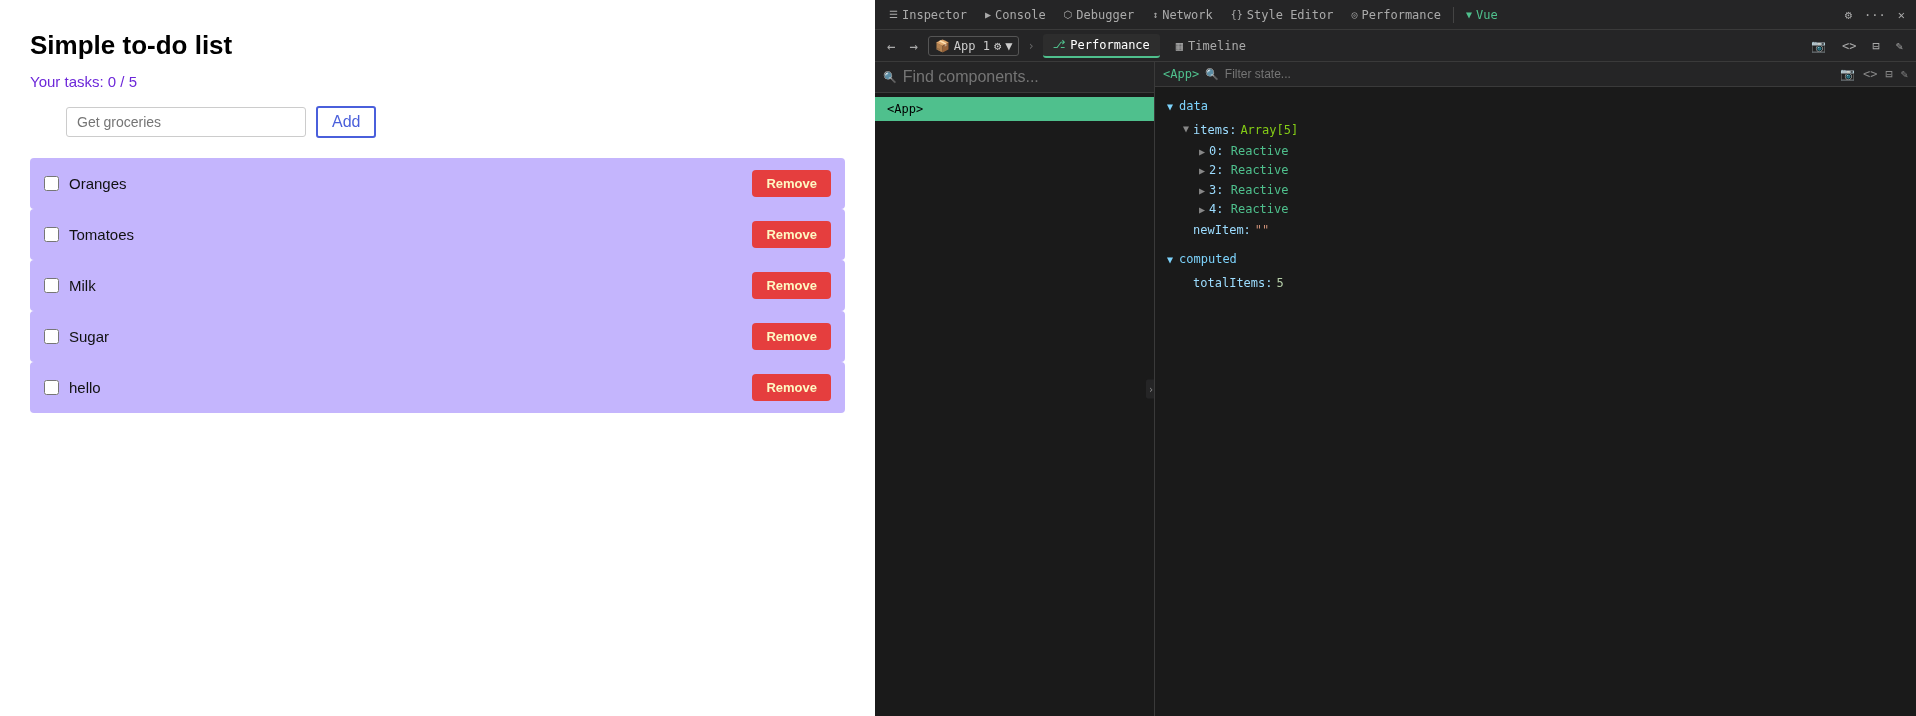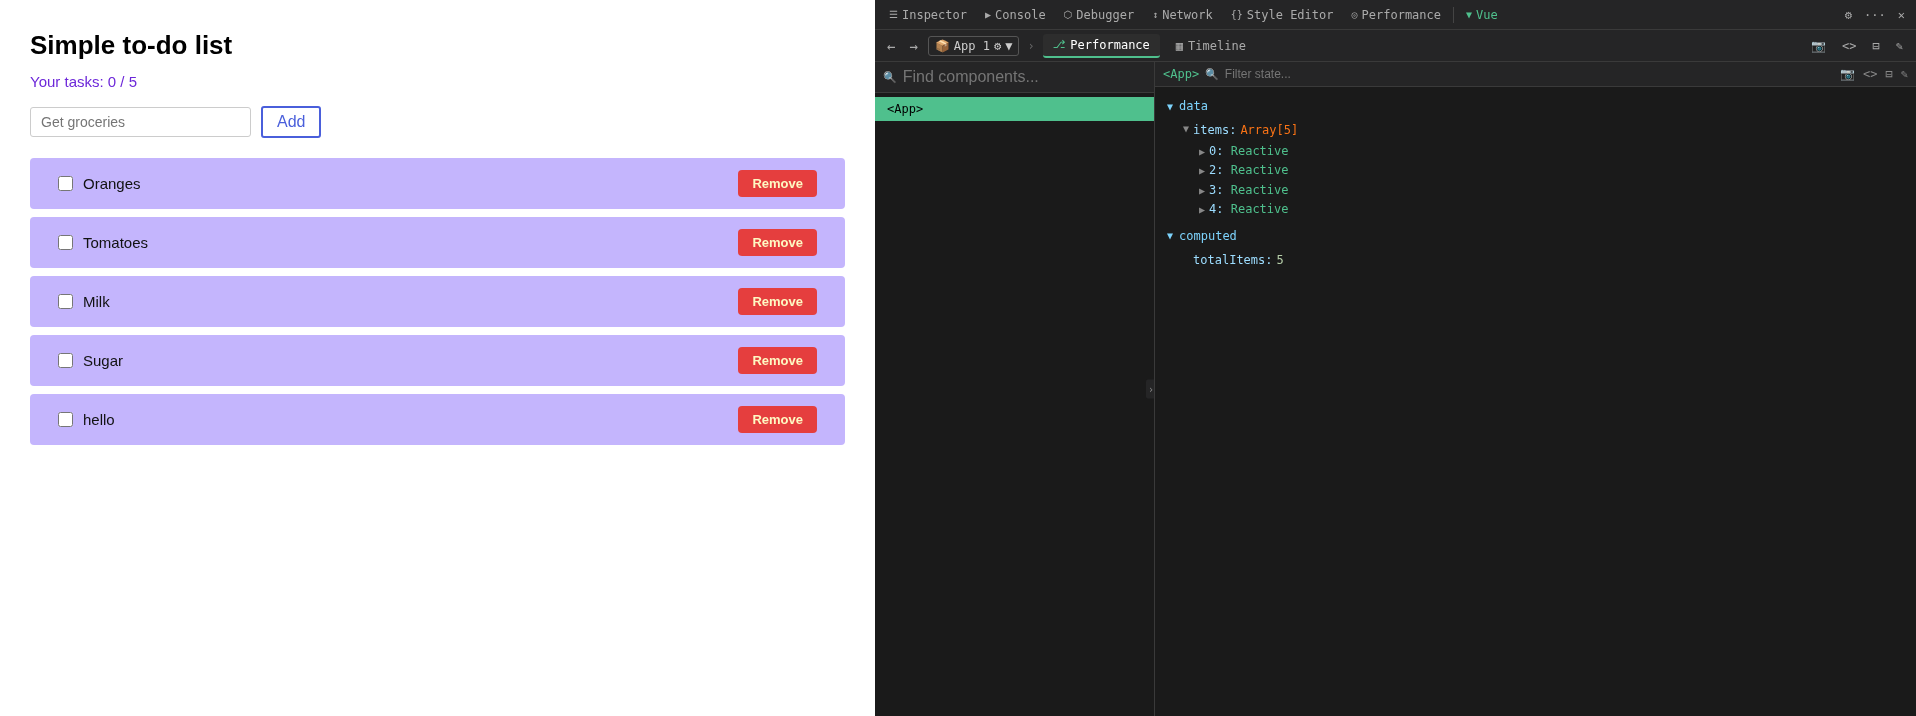--- a/index.html
+++ b/index.html
@@ -23,46 +23,46 @@
       margin-bottom: 16px;
       color: #6d28d9;
     }
     .add-row {
       display: flex;
       align-items: center;
       gap: 10px;
       margin-bottom: 20px;
     }
     .add-row input {
-      width: 221px;
+      width: 240px;
       padding: 6px 10px;
       border: 1px solid #ccc;
       border-radius: 3px;
       font-size: 14px;
       color: #999;
+      margin-left: 36px;
     }
     .add-btn {
       background: transparent;
       color: #4a5fdb;
       border: 2px solid #4a5fdb;
       border-radius: 3px;
       padding: 5px 14px;
       font-size: 16px;
       font-weight: normal;
       cursor: pointer;
     }
     .todo-item {
       background: #d8b4fe;
       background: #c4b5fd;
       border-radius: 4px;
       display: flex;
       align-items: center;
       justify-content: space-between;
-      padding: 12px 28px;
-      margin-bottom: 8px;
+      padding: 12px 14px;
     }
     .todo-left {
       display: flex;
       align-items: center;
       gap: 10px;
     }
     .todo-left input[type="checkbox"] {
       width: 15px;
       height: 15px;
       cursor: pointer;
@@ -281,21 +281,21 @@
     .section-arrow { color: #7dd3fc; font-size: 10px; }
     .prop-row {
       display: flex;
       align-items: flex-start;
       padding: 2px 0 2px 16px;
       font-size: 12px;
       line-height: 1.6;
     }
     .prop-key { color: #9cdcfe; margin-right: 4px; }
     .prop-value { color: #ce9178; }
-    .prop-value.green { color: #f97316; text-align: right; }
+    .prop-value.green { color: #84cc16; text-align: right; }
     .prop-value.number { color: #b5cea8; }
     .prop-expand { color: #888; margin-right: 4px; font-size: 10px; cursor: pointer; }
     .nested-row {
       padding-left: 32px;
       font-size: 12px;
       line-height: 1.6;
     }
     .collapse-arrow { cursor: pointer; user-select: none; }
     .tree-wrapper {
       position: relative;
@@ -455,20 +455,25 @@
           <span class="prop-value green">Array[5]</span>
         </div>
 
         <div id="items-nested">
             <div class="nested-row"><span style="color:#888; font-size:10px; margin-right:4px;">▶</span><span style="color:#9cdcfe;">0:</span> <span style="color:#4fc08d;">Reactive</span></div>
             <div class="nested-row"><span style="color:#888; font-size:10px; margin-right:4px;">▶</span><span style="color:#9cdcfe;">2:</span> <span style="color:#4fc08d;">Reactive</span></div>
             <div class="nested-row"><span style="color:#888; font-size:10px; margin-right:4px;">▶</span><span style="color:#9cdcfe;">3:</span> <span style="color:#4fc08d;">Reactive</span></div>
             <div class="nested-row"><span style="color:#888; font-size:10px; margin-right:4px;">▶</span><span style="color:#9cdcfe;">4:</span> <span style="color:#4fc08d;">Reactive</span></div>
           </div>
 
+        <div class="prop-row">
+          <span class="prop-expand" style="visibility:hidden;">▶</span>
+          <span class="prop-key">newItem:</span>
+          <span class="prop-value" style="color:#ce9178;">""</span>
+        </div>
 
         <div class="section-header" style="margin-top:10px;">
           <span class="section-arrow collapse-arrow">▼</span>
           <span>computed</span>
         </div>
 
 
         <div class="prop-row">
           <span class="prop-expand" style="visibility:hidden;">▶</span>
           <span class="prop-key">totalItems:</span>

